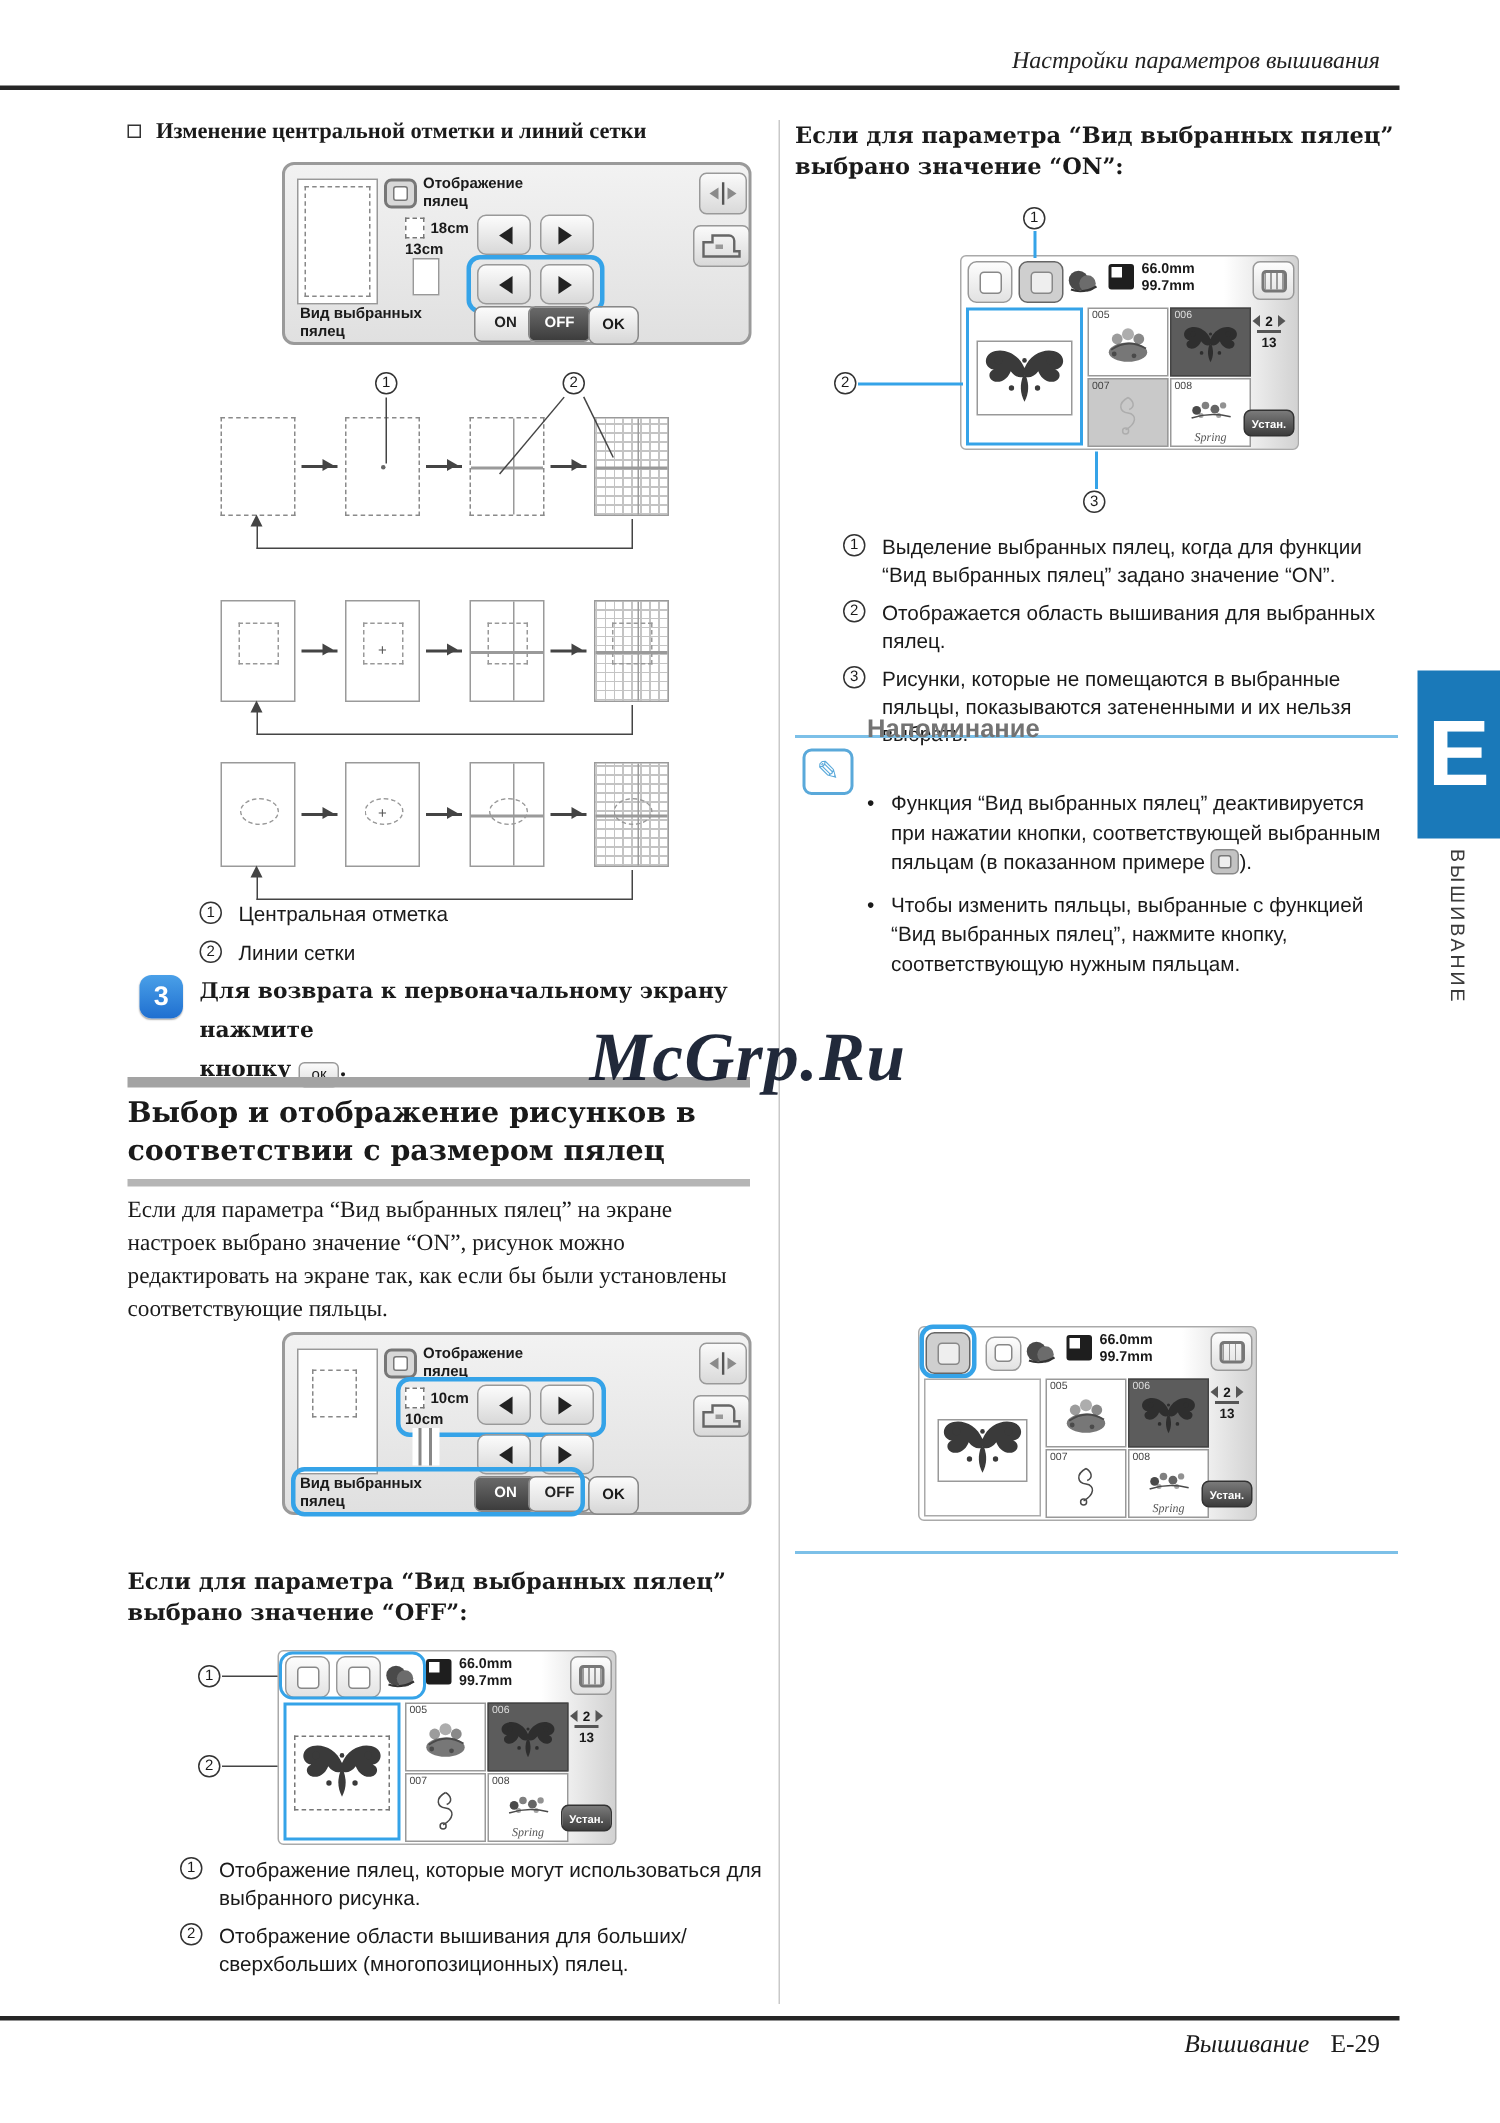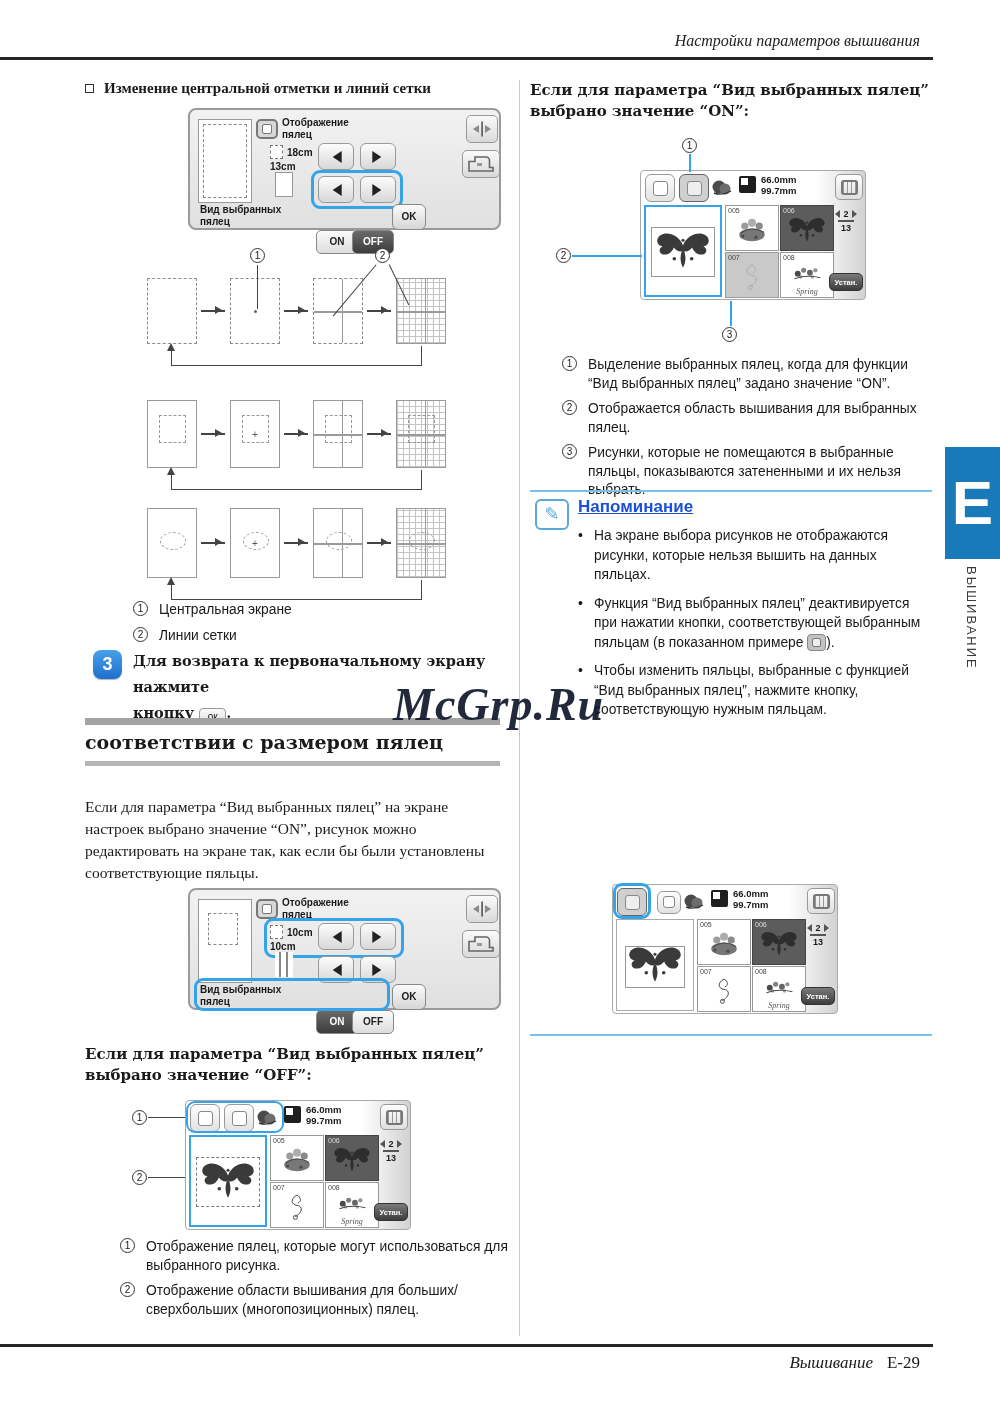--- a/index.html
+++ b/index.html
@@ -48,21 +48,21 @@
   .cnum { flex:0 0 auto; display:inline-block; width:15px; height:15px; border:1.3px solid #333; border-radius:50%;
     font:10px/14px "Liberation Sans",sans-serif; text-align:center; background:#fff; }
   .dlegend { left:133px; top:601px; }
   .off-legend { left:120px; top:1238px; }
   .on-legend { left:562px; top:356px; width:375px; }
 
   
   .blue-rule { width:402px; height:2px; background:#7cc0e8; }
   .memo-icon { left:535px; top:499px; width:34px; height:31px; border:2px solid #5aa9da; border-radius:6px;
     color:#5aa9da; font-size:18px; text-align:center; line-height:27px; }
-  .memo-title { left:578px; top:497px; font:bold 17px "Liberation Sans",sans-serif; color:#1d4ed8;text-decoration:underline; }
+  .memo-title { left:578px; top:476px; font:bold 17px "Liberation Sans",sans-serif; color:#737373; }
   .memo-list { left:578px; top:526px; width:356px; list-style:none; }
   .memo-list li { position:relative; padding-left:16px; margin-bottom:9px; font-size:13.8px; line-height:19.5px; }
   .memo-list li::before { content:"•"; position:absolute; left:0; top:0; font-size:14px; }
   .mini-btn { display:inline-block; width:22px; height:18px; border:1px solid #999; border-radius:4px;
     background:linear-gradient(#fdfdfd,#ddd); vertical-align:-4px; text-align:center; line-height:14px; }
   .hoop-mini { display:inline-block; width:19px; height:17px; border:1px solid #888; border-radius:4px;
     background:#c3c3c3; vertical-align:-4px; position:relative; }
   .hoop-mini i { position:absolute; left:4px; top:3px; width:9px; height:9px; border:1.5px solid #777;
     border-radius:2px; background:#eee; }
 
@@ -81,21 +81,21 @@
   .ss-size { position:absolute; font:bold 10px "Liberation Sans",sans-serif; }
   .blank-box { position:absolute; left:85px; top:62px; width:18px; height:25px; background:#fff; border:1px solid #999; }
   .lines-box { position:absolute; left:85px; top:62px; width:18px; height:25px; background:#fff; }
   .lines-box i { position:absolute; top:0; bottom:0; width:1.5px; background:#888; }
   .abtn { position:absolute; width:36px; height:27px; border:1px solid #999; border-radius:6px;
     background:linear-gradient(#fcfcfc,#d8d8d8); }
   .tri-l, .tri-r { position:absolute; left:50%; top:50%; width:0; height:0; border:6px solid transparent; }
   .tri-l { border-right:9px solid #222; transform:translate(-62%,-50%); }
   .tri-r { border-left:9px solid #222; transform:translate(-38%,-50%); }
   .onoff { position:absolute; width:42px; height:24px; border:1px solid #888; border-radius:5px;
-    font:bold 10px "Liberation Sans",sans-serif; text-align:center;margin-top:26px; }
+    font:bold 10px "Liberation Sans",sans-serif; text-align:center; }
   .onoff.lit { background:linear-gradient(#fbfbfb,#ddd); color:#222; }
   .onoff.dark { background:linear-gradient(#6a6a6a,#3c3c3c); color:#fff; }
   .okbtn { position:absolute; left:202px; top:94px; width:34px; height:26px; border:1px solid #888; border-radius:6px;
     background:linear-gradient(#fbfbfb,#d6d6d6); font:bold 10px/24px "Liberation Sans",sans-serif; text-align:center; }
   .ss-bottom-label { position:absolute; left:10px; top:94px; width:95px; font:bold 10px/12px "Liberation Sans",sans-serif; }
   .icon-btn { position:absolute; border:1px solid #999; border-radius:5px;
     background:linear-gradient(#fafafa,#d9d9d9); display:flex; align-items:center; justify-content:center; }
   .hl { position:absolute; border:3px solid #35a3e8; border-radius:9px; }
 
   
@@ -358,39 +358,40 @@
     </div>
   <div class="darr" style="left:71px;top:294px"></div>
   <div class="darr" style="left:154px;top:294px"></div>
   <div class="darr" style="left:237px;top:294px"></div>
   <div class="ret" style="top:332px"></div>
 </div>
 
 <div class="abs legend dlegend">
   <div class="row">
       <span class="cnum">1</span>
-      <span>Центральная экране</span>
+      <span>Центральная отметка</span>
     </div>
   <div class="row">
       <span class="cnum">2</span>
       <span>Линии сетки</span>
     </div>
 </div>
 
 <div class="abs step">
   <div class="step-badge">3</div>
   <div class="step-text">
     <span>Для возврата к первоначальному экрану нажмите</span><br>
     <span>кнопку</span>
     <span class="ok-inline">ок</span><span>.</span>
   </div>
 </div>
 
 <div class="abs sect">
   <div class="bar1"></div>
+  <div class="t">Выбор и отображение рисунков в</div>
   <div class="t">соответствии с размером пялец</div>
   <div class="bar2"></div>
 </div>
 
 <p class="abs para">Если для параметра “Вид выбранных пялец” на экране настроек выбрано значение “ON”, рисунок можно редактировать на экране так, как если бы были установлены соответствующие пяльцы.</p>
 
 <div class="abs sscreen" style="left:188px;top:888px">
   <div class="ss-preview">
       <div class="dash-sq"></div>
     </div>
@@ -605,21 +606,20 @@
   <div class="row">
       <span class="cnum">3</span>
       <span>Рисунки, которые не помещаются в выбранные пяльцы, показываются затененными и их нельзя выбрать.</span>
     </div>
 </div>
 
 <div class="abs blue-rule" style="left:530px;top:490px"></div>
 <div class="abs memo-icon">✎</div>
 <div class="abs memo-title">Напоминание</div>
 <ul class="abs memo-list">
-  <li><span>На экране выбора рисунков не отображаются рисунки, которые нельзя вышить на данных пяльцах.</span></li>
   <li>
     <span>Функция “Вид выбранных пялец” деактивируется при нажатии кнопки, соответствующей выбранным пяльцам (в показанном примере</span>
     <span class="hoop-mini"><i></i></span><span>).</span>
   </li>
   <li><span>Чтобы изменить пяльцы, выбранные с функцией “Вид выбранных пялец”, нажмите кнопку, соответствующую нужным пяльцам.</span></li>
 </ul>
 
 <div class="abs pscreen" style="left:612px;top:884px">
   <div class="hoopbtn pressed" style="left:4px;top:3px">
       <i></i>

